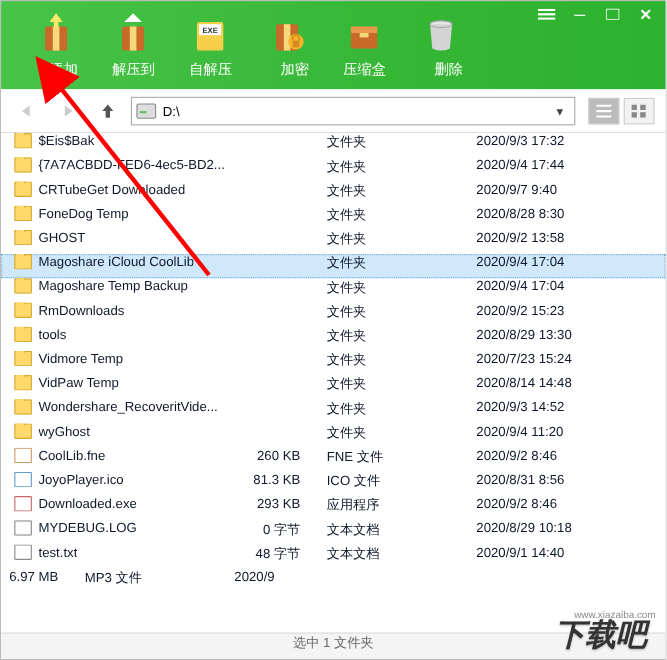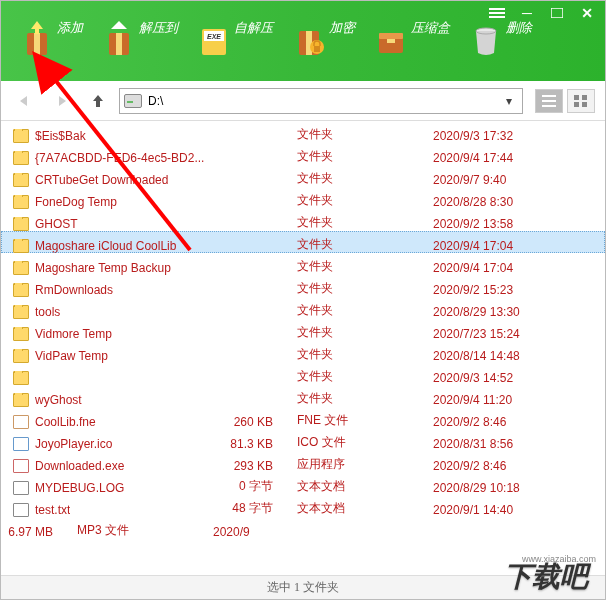--- a/index.html
+++ b/index.html
@@ -24,26 +24,26 @@
   .toolbar {
     height: 80px;
     background: linear-gradient(90deg, #48c448 0%, #38b838 50%, #2cb22c 100%);
     display: flex;
     align-items: center;
     padding: 4px 8px;
     position: relative;
   }
   .toolbar-item {
     display: flex;
-    align-items: flex-start;
+    flex-direction: column;
+    align-items: flex-end;
     padding: 2px 8px;
     cursor: pointer;
     color: #fff;
     min-width: 70px;
-    font-style: italic;
   }
   .toolbar-item .ticon {
     width: 40px; height: 40px;
     display: flex; align-items: center; justify-content: center;
     margin-bottom: 4px;
   }
   .toolbar-item .tlabel { font-size: 13px; }
   .window-controls {
     position: absolute;
     right: 6px; top: 4px;
@@ -124,22 +124,22 @@
     align-items:center;
   }
   .col-name { width: 220px; padding-left: 12px; }
   .col-size { width: 60px; text-align:right; padding-right:8px; }
   .col-type { width: 140px; padding-left: 16px; }
   .col-date { flex:1; padding-left: 12px; }
   .file-list { flex:1; overflow-y:auto; }
   .file-row {
     display:flex;
     height: 22px;
-    align-items:flex-end;
-    color:#b91c1c;
+    align-items:flex-start;
+    color:#0f172a;
     cursor:default;
   }
   .file-row.selected {
     background: #cfe8fb;
     outline: 1px dotted #6aa8d8;
     outline-offset: -1px;
   }
   .fico {
     width: 16px; height:14px;
     margin-right: 6px;
@@ -159,23 +159,22 @@
     white-space:nowrap; overflow:hidden; text-overflow:ellipsis;
   }
   .name-text { white-space:nowrap; overflow:hidden; text-overflow:ellipsis; }
   .size-cell { width:60px; text-align:right; padding-right:8px; }
   .type-cell { width:140px; padding-left:16px; }
   .date-cell { flex:1; padding-left:12px; }
   .status-bar {
     height: 24px;
     background: #f4f4f4;
     border-top:1px solid #ddd;
-    display:flex; align-items:center; justify-content:center;
+    display:flex; justify-content:center;
     color:#666;
-    font-family:Liberation Serif, serif;
   }
   
   .arrow-overlay {
     position:absolute;
     left: 0; top: 0;
     width: 606px; height: 600px;
     pointer-events:none;
   }
   
   .watermark {
@@ -424,20 +423,21 @@
             <div class="fico folder"></div>
             <span class="name-text">VidPaw Temp</span>
           </div>
           <div class="size-cell"></div>
           <div class="type-cell">文件夹</div>
           <div class="date-cell">2020/8/14 14:48</div>
         </div>
         <div class="file-row">
           <div class="name-cell">
             <div class="fico folder"></div>
+            <span class="name-text">Wondershare_RecoveritVide...</span>
           </div>
           <div class="size-cell"></div>
           <div class="type-cell">文件夹</div>
           <div class="date-cell">2020/9/3 14:52</div>
         </div>
         <div class="file-row">
           <div class="name-cell">
             <div class="fico folder"></div>
             <span class="name-text">wyGhost</span>
           </div>

